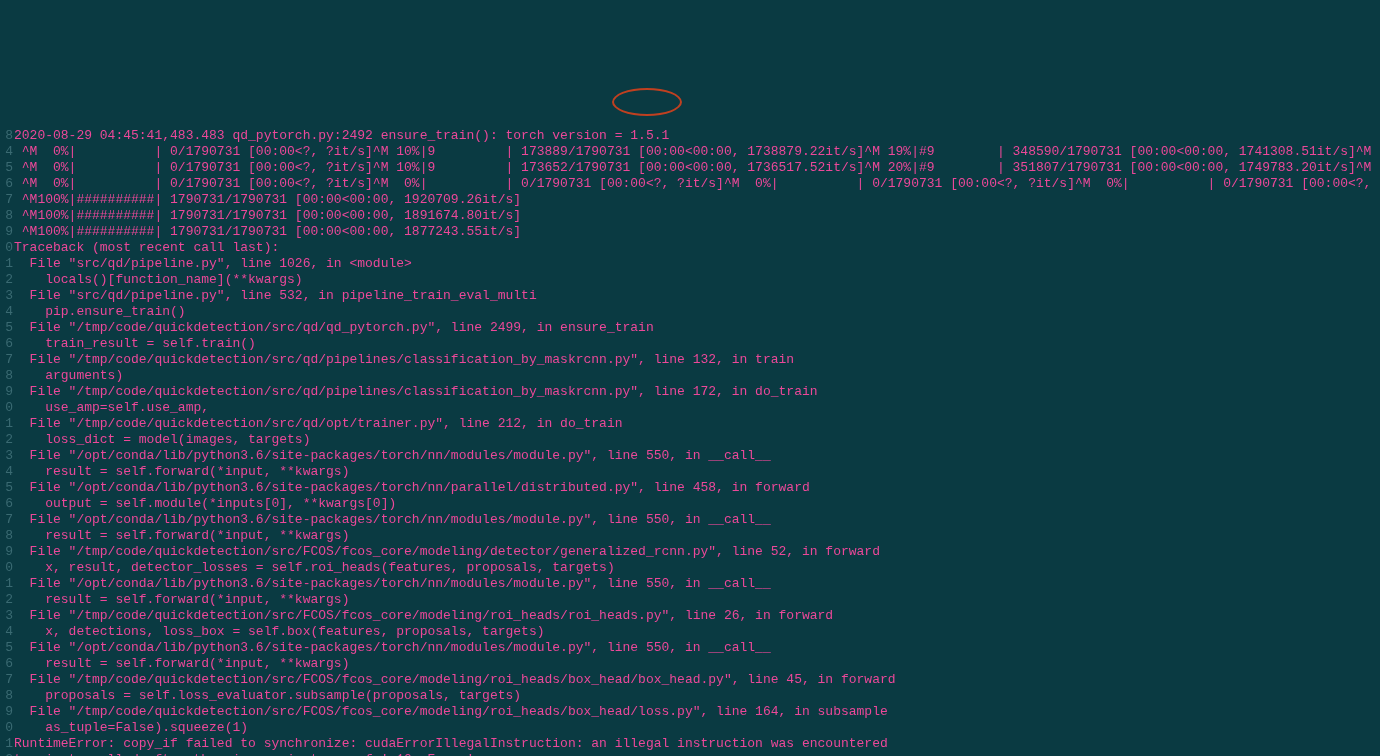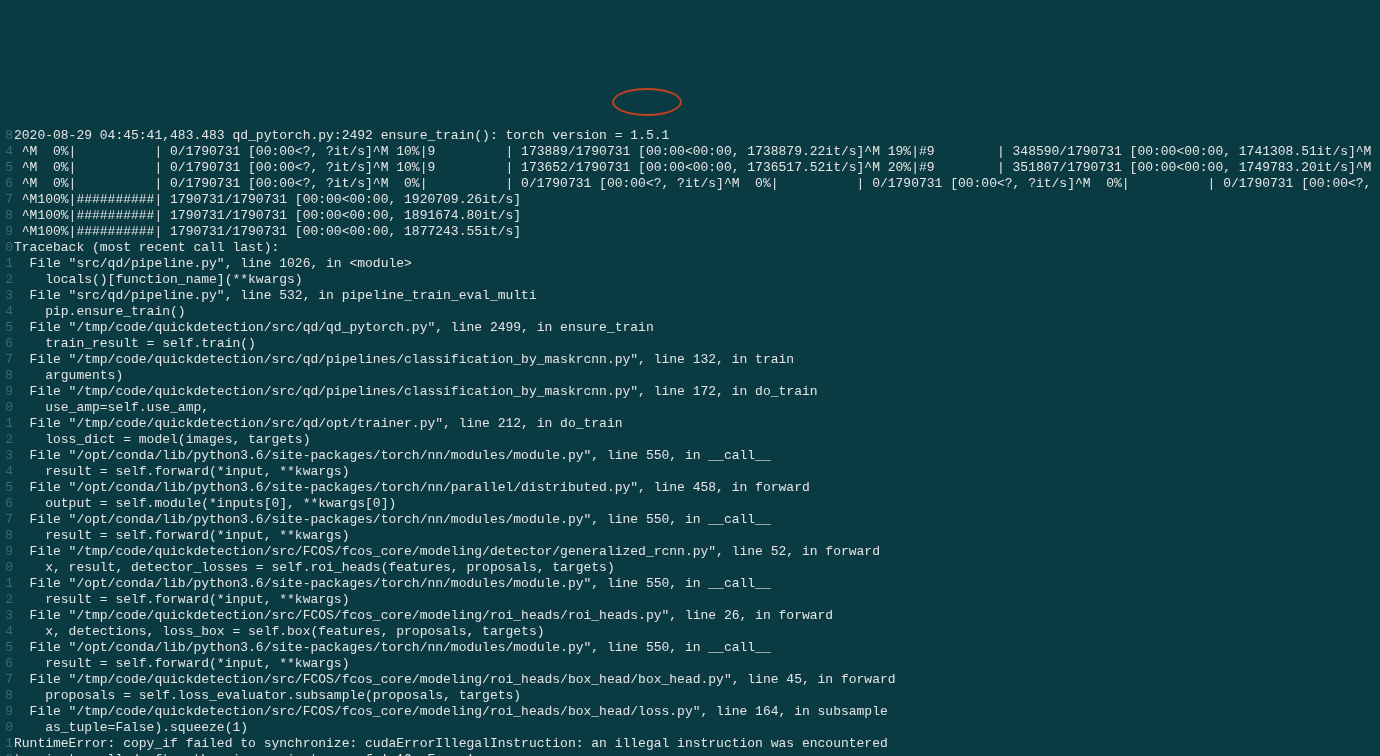--- a/index.html
+++ b/index.html
@@ -23,21 +23,21 @@
     height: 16px;
   }
   .lnnum {
     width: 14px;
     text-align: right;
     color: #3a6a72;
     padding-right: 1px;
     flex-shrink: 0;
   }
   .txt {
-    color: #e5e5e5;
+    color: #ec4899;
     overflow: hidden;
   }
   .circle-annot {
     position: absolute;
     border: 2px solid #c04020;
     border-radius: 50%;
     width: 70px;
     height: 28px;
     pointer-events: none;
   }

